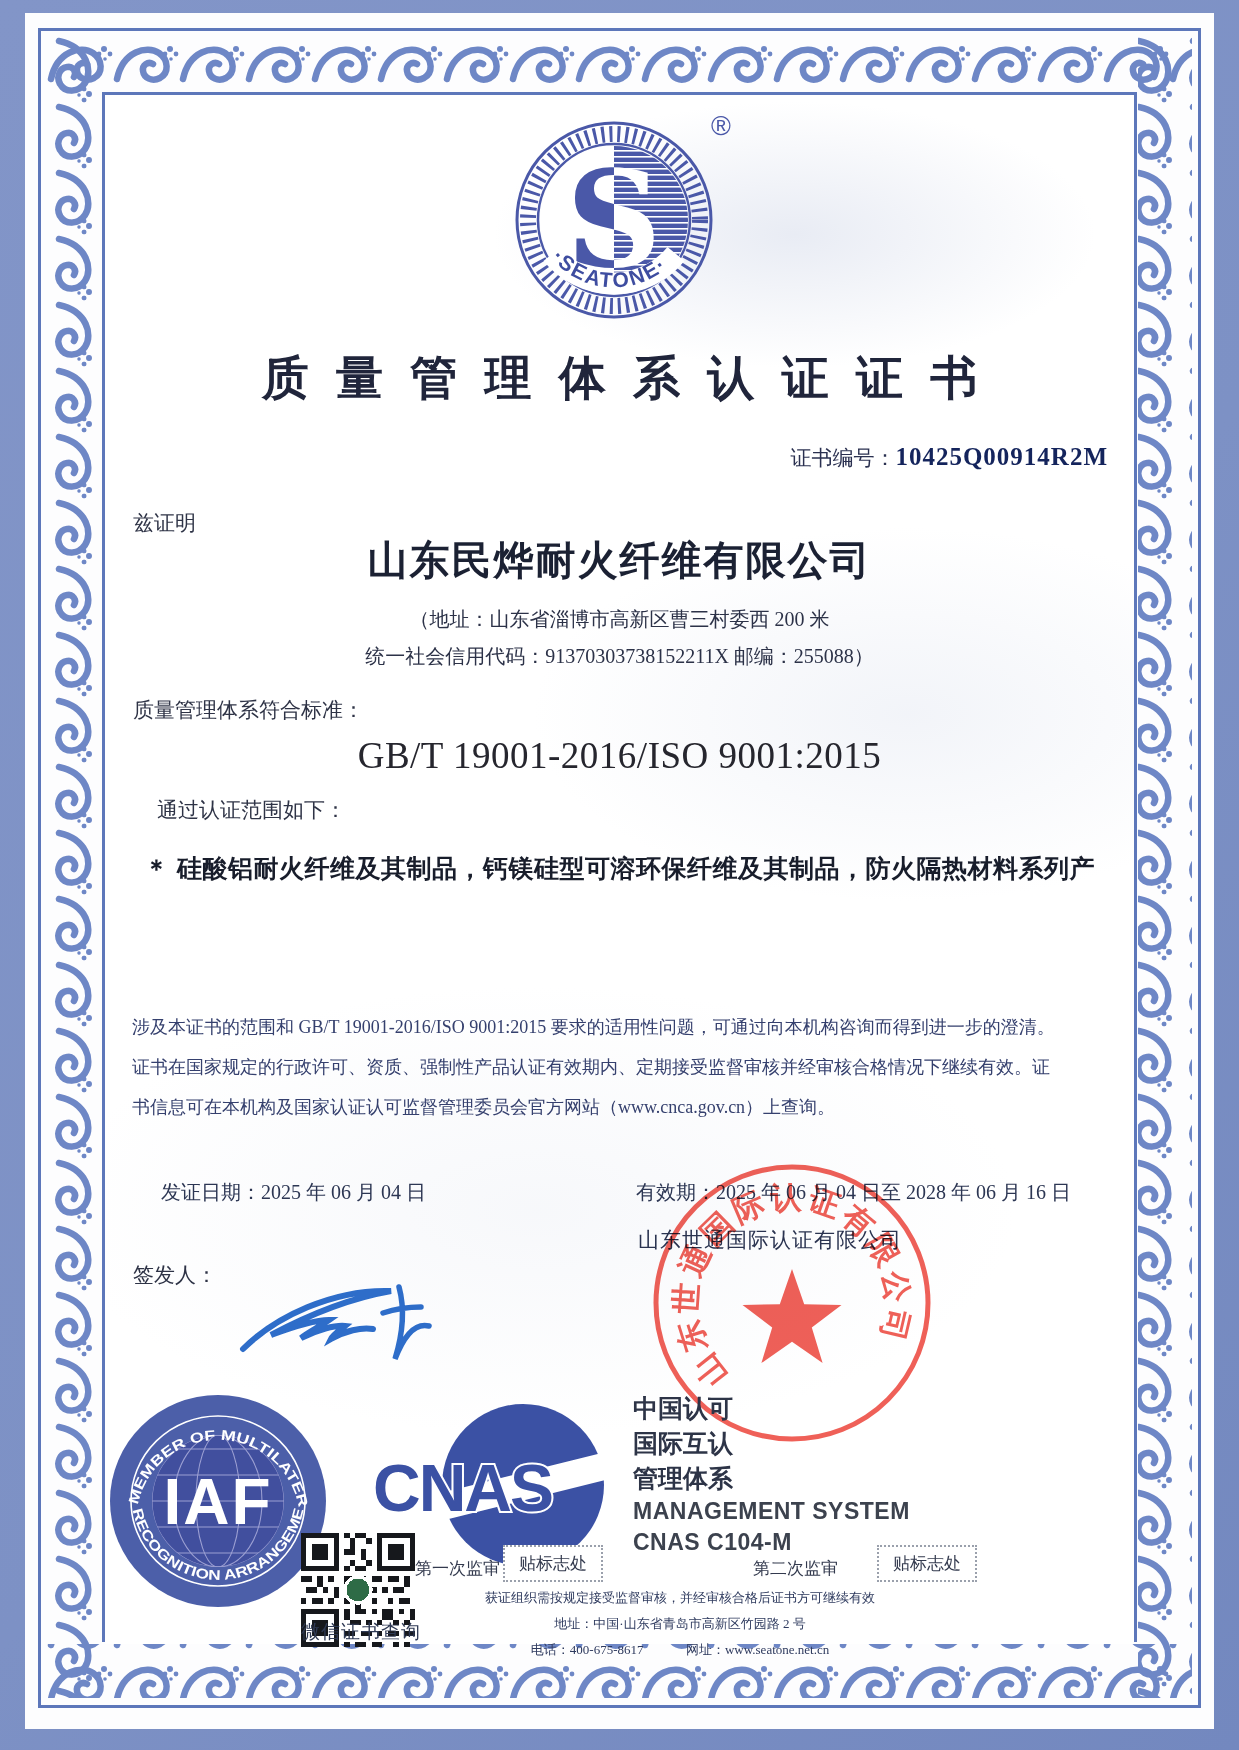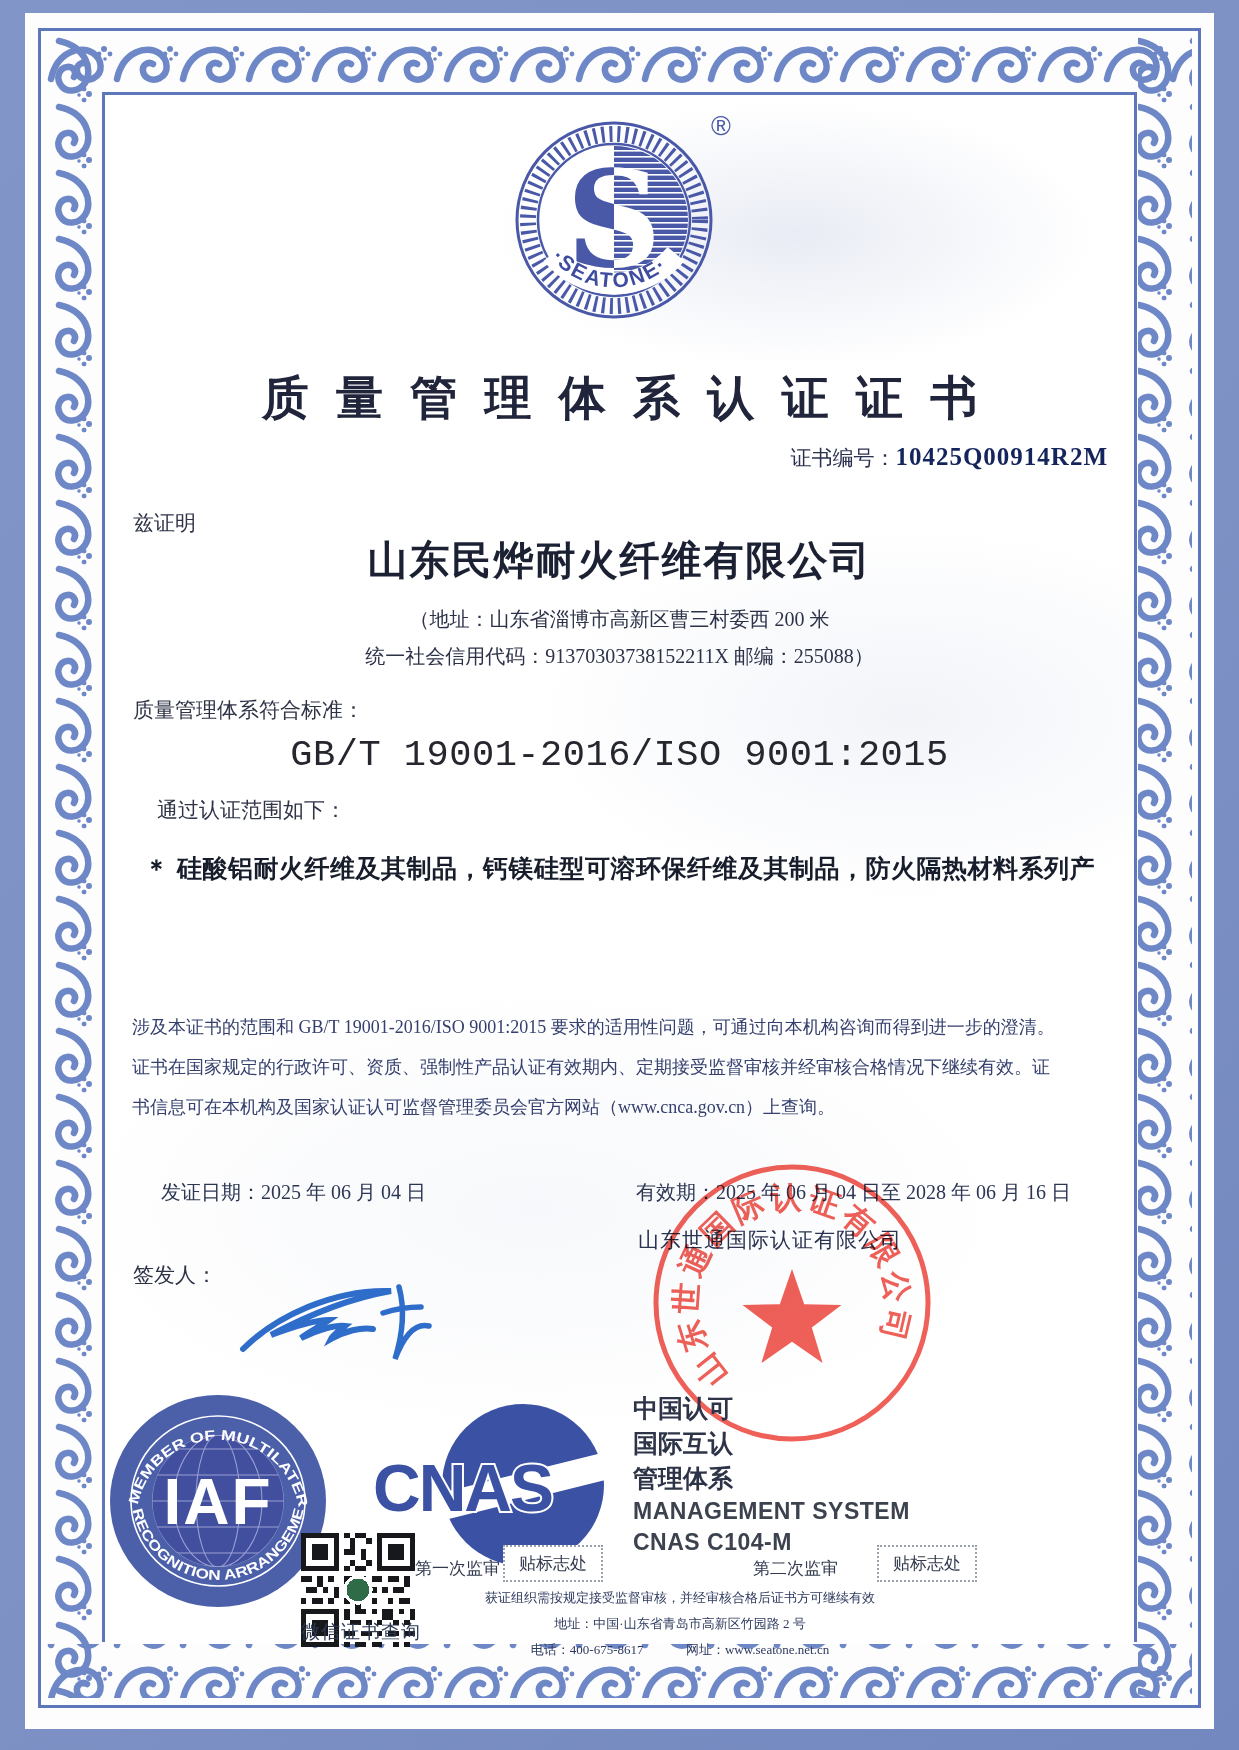--- a/index.html
+++ b/index.html
@@ -11,27 +11,27 @@
   .ornament svg{position:absolute;inset:0;}
   .line-inner{position:absolute;top:92px;left:102px;right:102px;bottom:108px;border:3px solid #5d77ba;}
   .content{position:absolute;left:105px;top:95px;right:105px;bottom:106px;background:
      radial-gradient(ellipse 430px 190px at 67% 9%, rgba(214,220,235,.55), transparent 70%),
      radial-gradient(ellipse 520px 260px at 78% 40%, rgba(224,229,240,.42), transparent 72%),
      radial-gradient(ellipse 640px 300px at 42% 72%, rgba(228,232,241,.30), transparent 75%),
      #ffffff;}
   .abs{position:absolute;}
   .center{left:0;right:0;text-align:center;}
   .nowrap{white-space:nowrap;}
-  .title{font-size:47px;font-weight:bold;color:#20253b;letter-spacing:.58em;text-indent:.58em;margin-top:20px;}
+  .title{font-size:47px;font-weight:bold;color:#20253b;letter-spacing:.58em;text-indent:.58em;}
   .certno-label{font-size:21px;color:#2a3050;}
   .certno-value{font-size:25px;font-weight:bold;color:#14245c;letter-spacing:1px;}
   .small-label{font-size:21px;color:#2e3346;}
   .company{font-size:40px;font-weight:bold;color:#1b2133;letter-spacing:2px;}
   .addr{font-size:20px;color:#2c3248;}
-  .std-value{font-family:Liberation Mono, monospace;font-size:37px;color:#26262e;letter-spacing:.5px;}
+  .std-value{font-family:Liberation Serif, serif;font-size:37px;color:#26262e;letter-spacing:.5px;}
   .scope{font-family:"Liberation Sans","DejaVu Sans",sans-serif;font-size:25px;font-weight:bold;color:#181d2b;letter-spacing:.5px;}
   .notes{font-size:18px;color:#35406e;line-height:40px;}
   .daterow{font-size:20px;color:#2c3653;margin-left:28px;}
   .issuer{font-size:21px;color:#2a3350;letter-spacing:1px;}
   .acc-cn{font-family:"Liberation Sans","DejaVu Sans",sans-serif;font-size:25px;font-weight:600;color:#2d3447;line-height:35px;}
   .acc-en{font-family:"Liberation Sans","DejaVu Sans",sans-serif;font-size:23px;font-weight:bold;color:#3c424e;line-height:31px;letter-spacing:.5px;}
   .qr-caption{font-size:19px;color:#2f3a55;letter-spacing:1px;}
   .audit{font-size:17px;color:#333a4e;}
   .sticker-box{font-size:17px;color:#333a4e;border:2px dotted #9aa0ac;padding:5px 14px;background:#fff;}
   .footline{font-size:13px;color:#2e3a5e;line-height:26px;}

